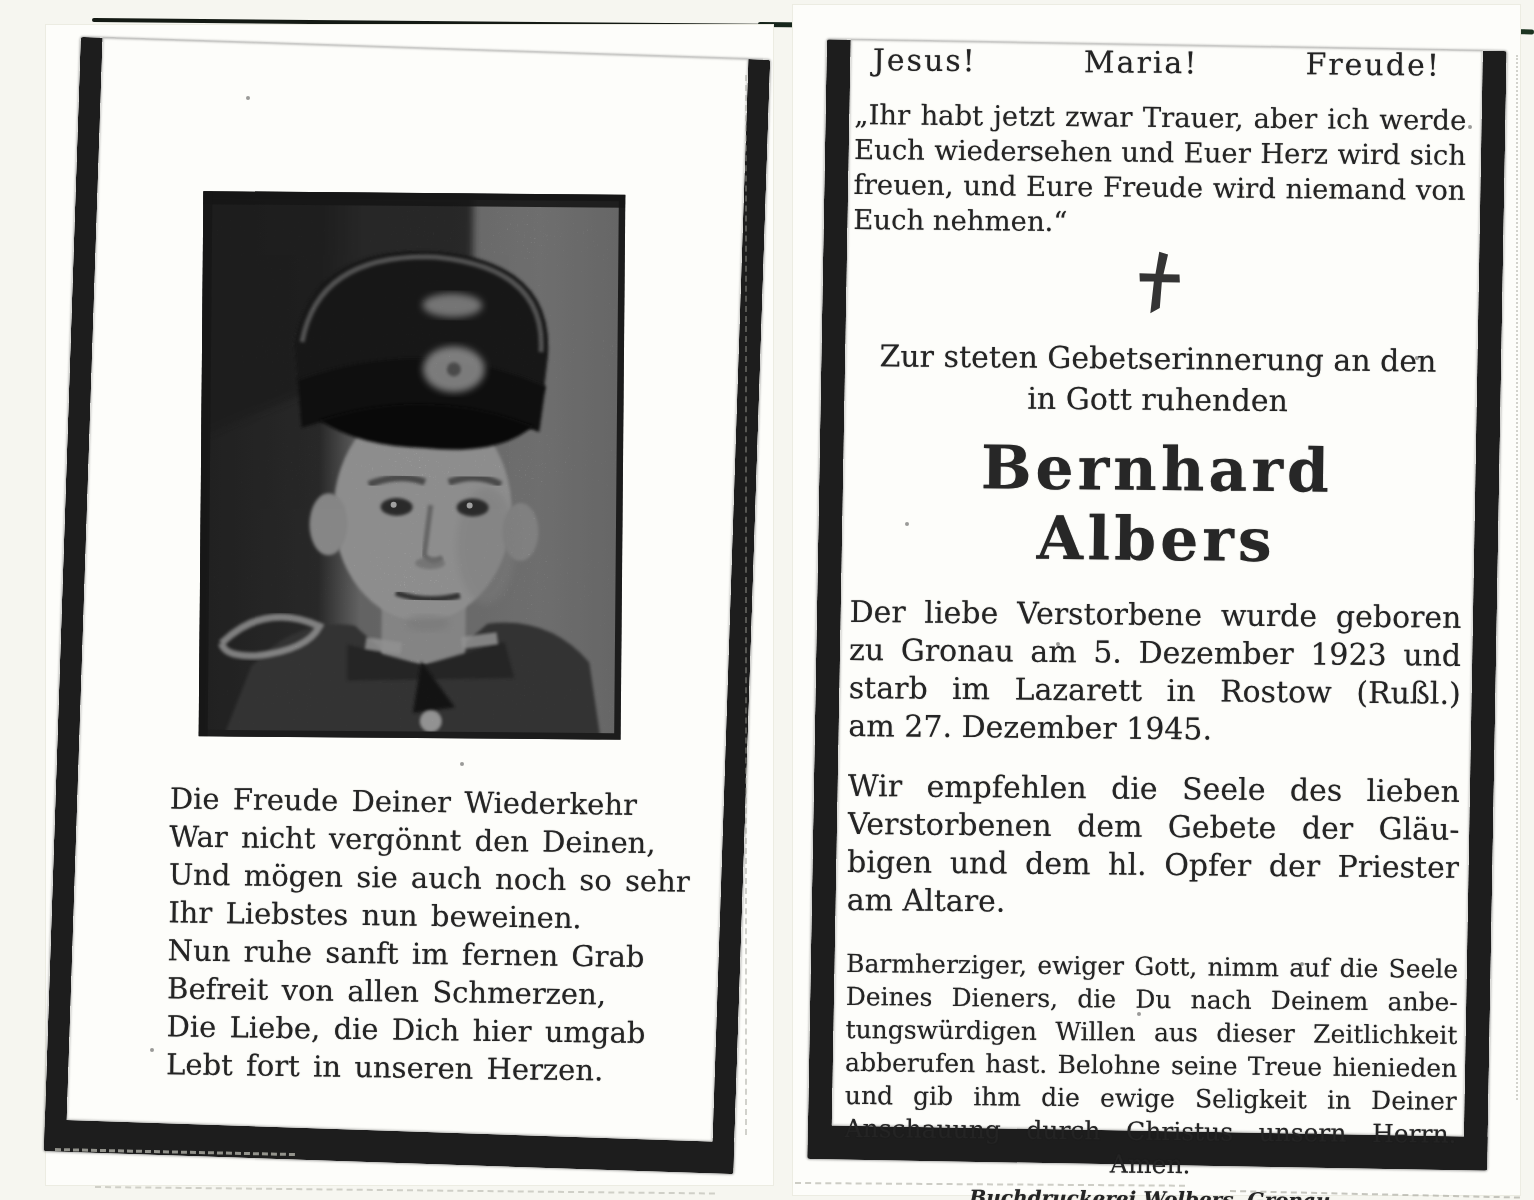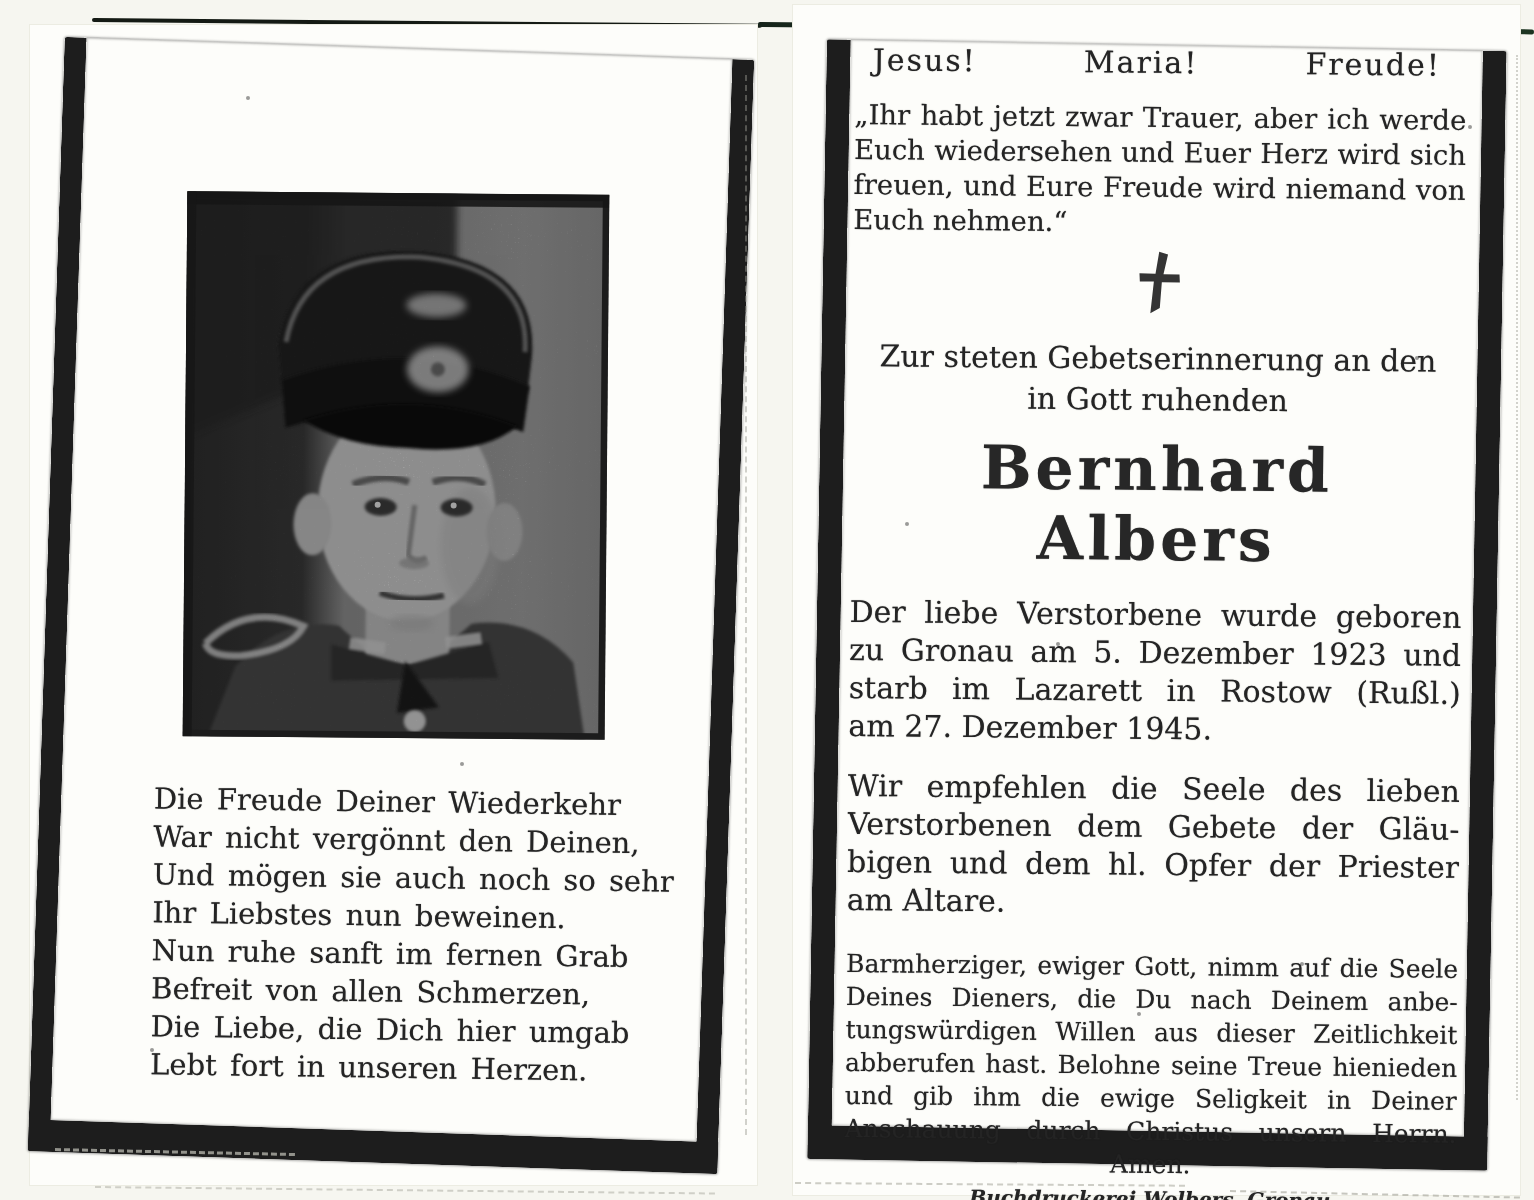--- a/index.html
+++ b/index.html
@@ -22,21 +22,21 @@
   .sh2{left:95px;top:1186px;width:620px;border-top:2px dashed #c3c3ba;transform:rotate(0.6deg);}
   .sh3{left:795px;top:1182px;width:390px;border-top:2px dashed #bdbdb4;transform:rotate(0.4deg);}
   .sh4{left:1230px;top:1190px;width:290px;border-top:2px dashed #b4b4ab;transform:rotate(1.3deg);}
   .vline-mid{position:absolute;left:745px;top:75px;height:1060px;border-left:2px dashed #9c9c94;opacity:.45;}
   .vline-right{position:absolute;left:1516px;top:55px;height:1045px;border-left:2px dotted #a9a9a0;opacity:.5;}
 
   .speck{position:absolute;width:4px;height:4px;border-radius:50%;background:#222;opacity:.45;}
 
   
   .paper{position:absolute;background:#fdfdfa;outline:1px solid #ecece2;}
-  .paper-left{left:30px;top:25px;width:727px;height:1160px;}
+  .paper-left{left:46px;top:25px;width:727px;height:1160px;}
   .paper-right{left:793px;top:5px;width:727px;height:1190px;}
 
   
   .frame{position:absolute;border-style:solid;border-color:#1d1d1d;border-top:none;
     box-shadow:0 0 2px 1px rgba(25,25,25,.3), inset 0 0 2px 1px rgba(25,25,25,.25);
     border-radius:3px;}
   .frame-left{left:16px;top:23px;width:690px;height:1115px;box-sizing:border-box;
     border-width:0 22px 32px 22px;transform:rotate(1.9deg);}
   .frame-right{left:24px;top:40px;width:680px;height:1120px;box-sizing:border-box;
     border-width:0 24px 34px 24px;transform:rotate(1.0deg);}

